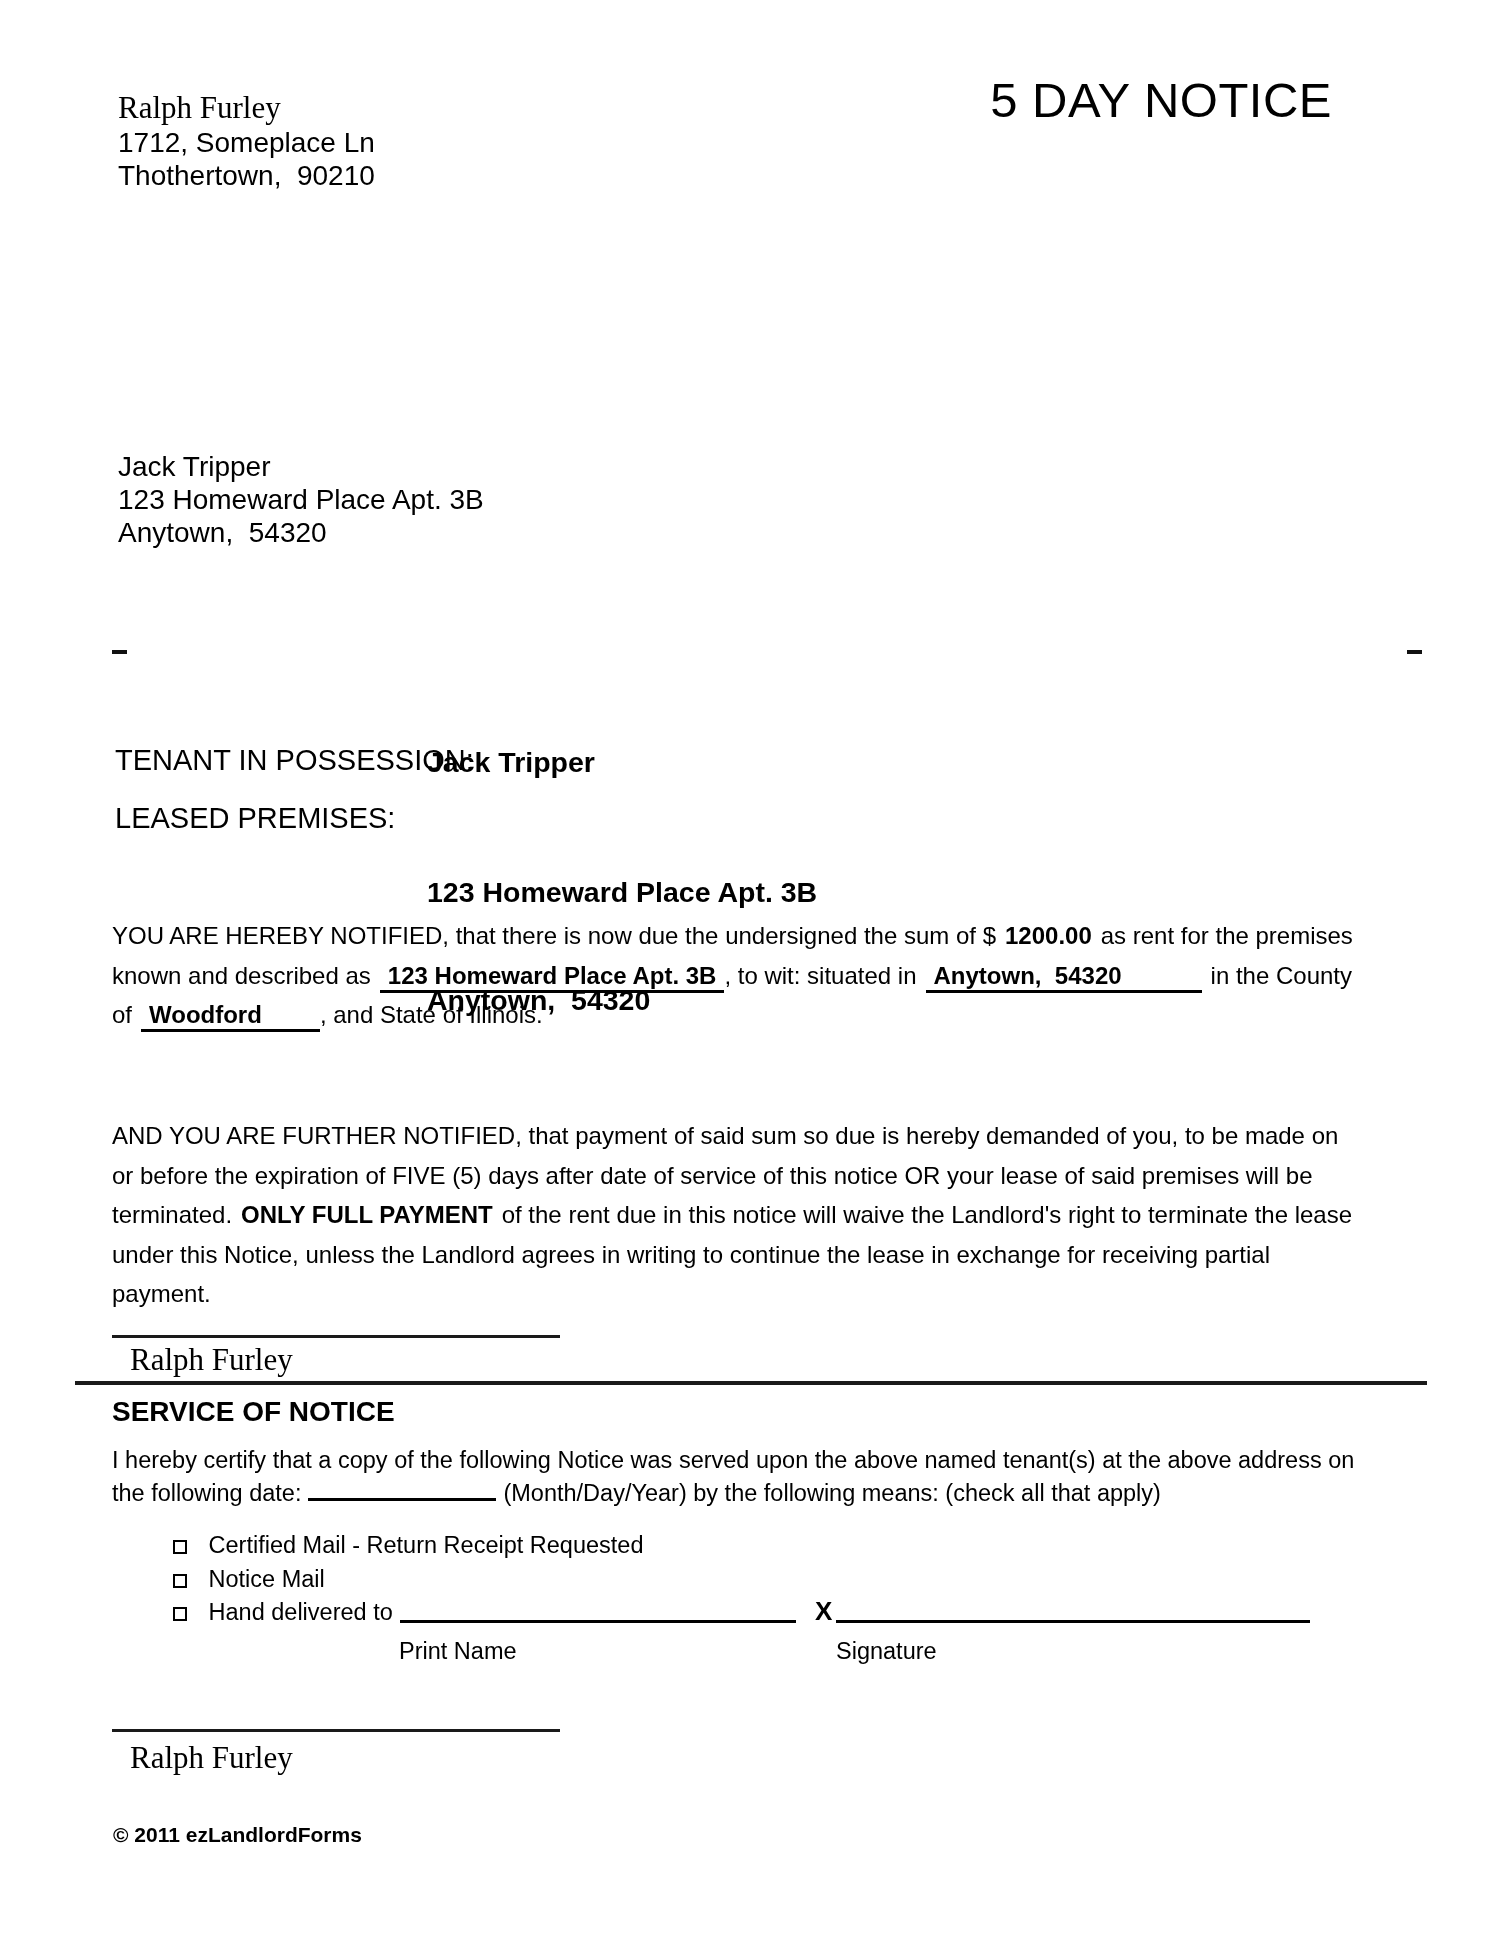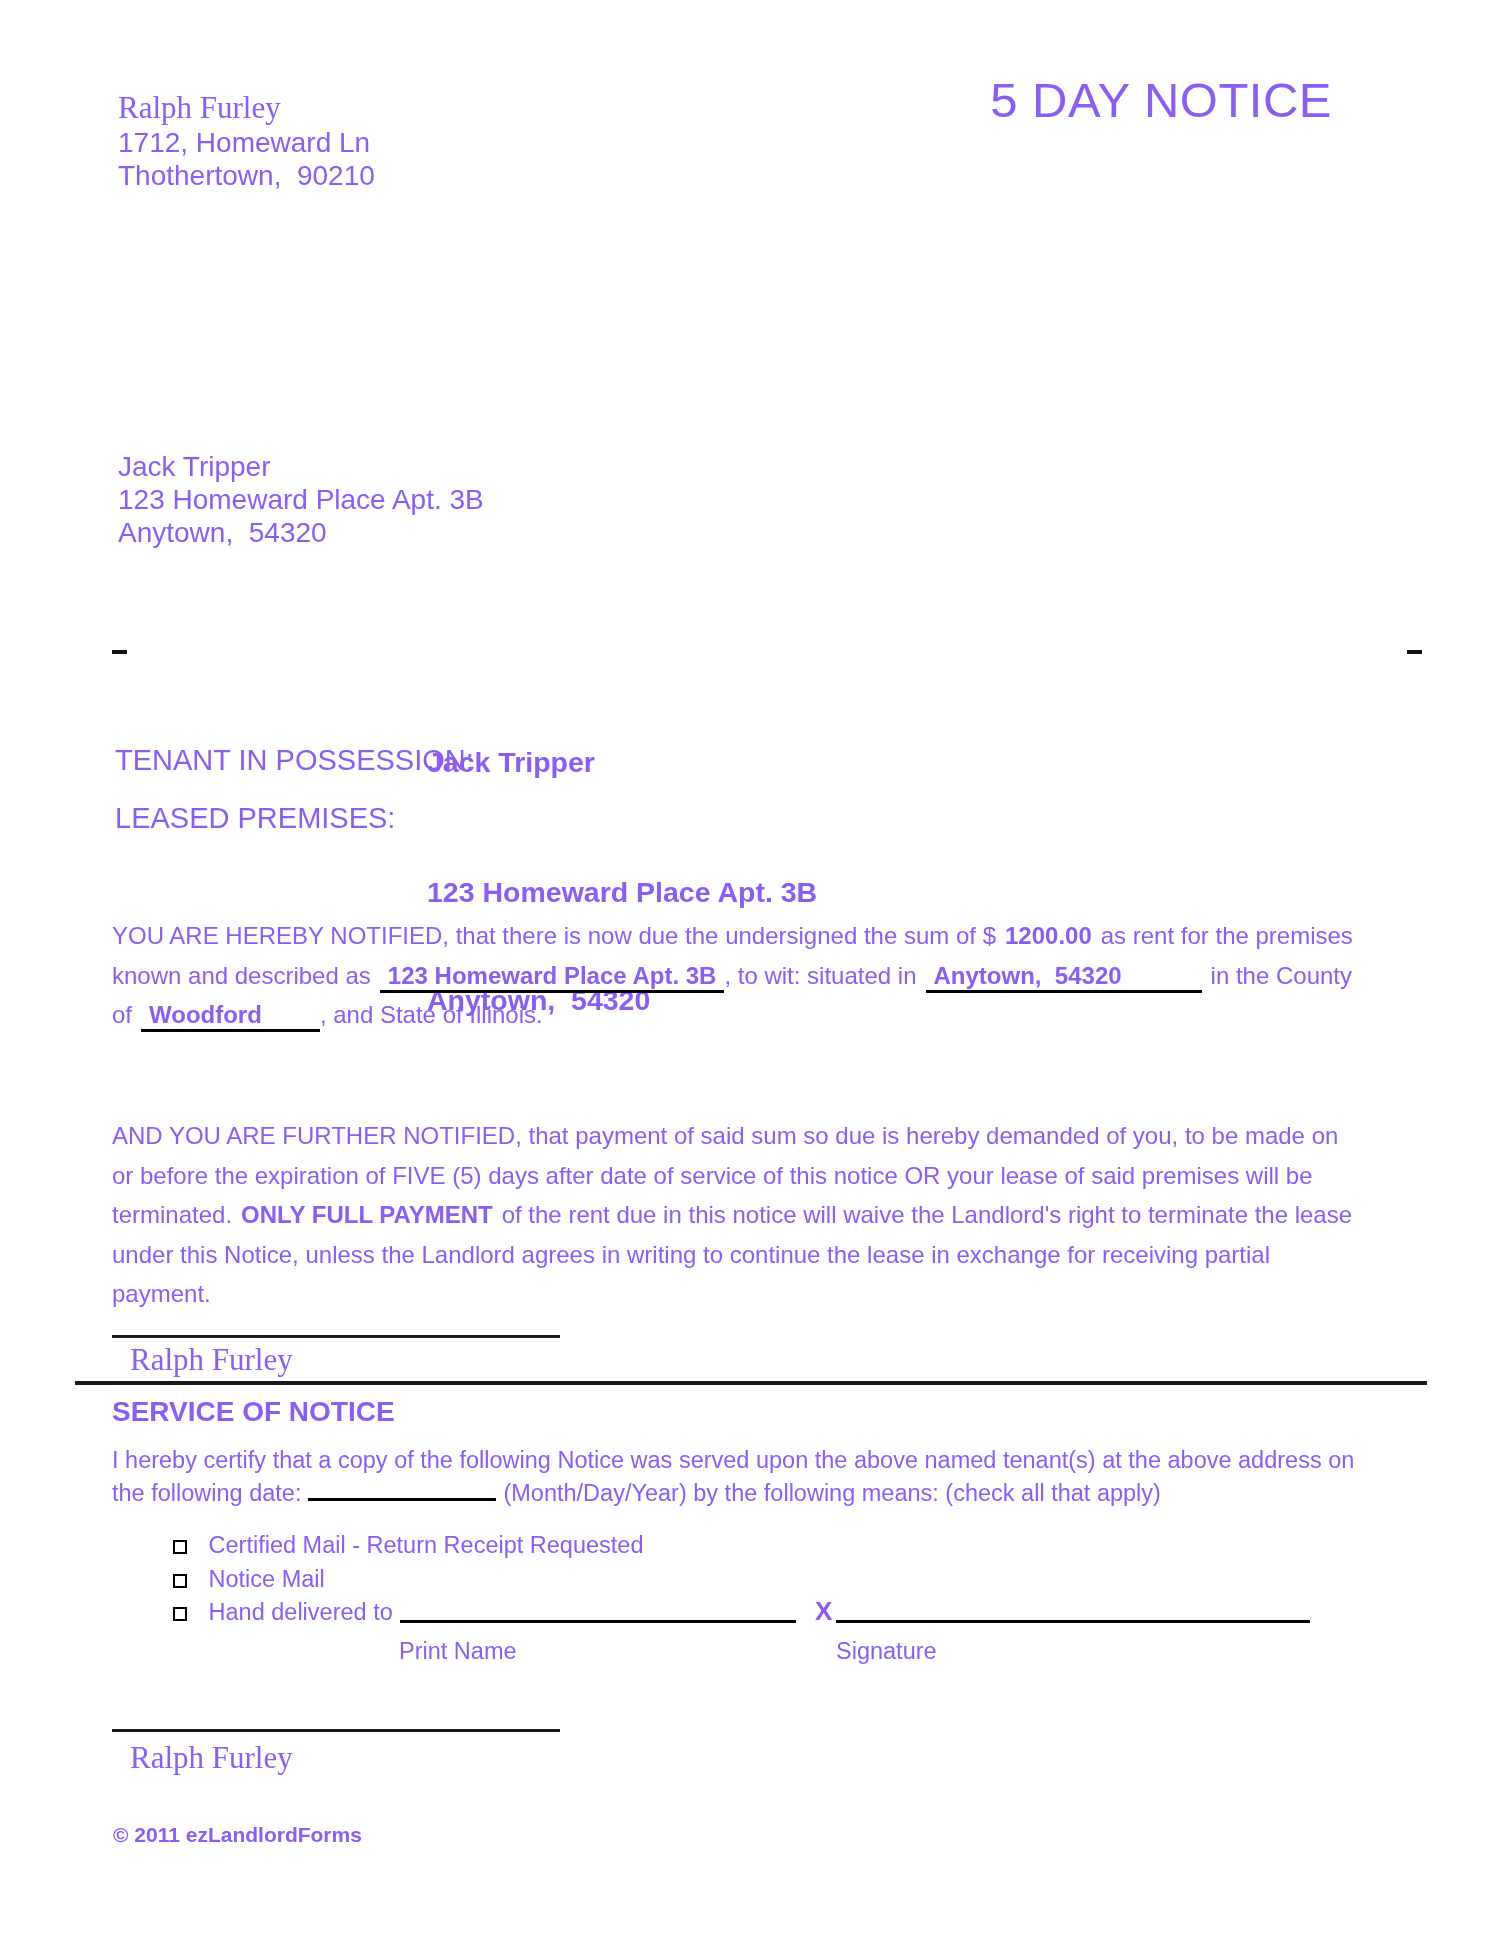--- a/index.html
+++ b/index.html
@@ -3,21 +3,21 @@
 <meta charset="utf-8">
 <style>
   * { margin: 0; padding: 0; box-sizing: border-box; }
   html, body { background: #e8e8e8; }
   .page {
     position: relative;
     width: 1500px;
     height: 1941px;
     margin: 0 auto;
     background: #ffffff;
-    color: #8b5cf6;
+    color: #000000;
     font-family: "Liberation Sans", sans-serif;
     overflow: hidden;
   }
   .abs { position: absolute; }
 
   
   .landlord-block { left: 118px; top: 90px; }
   .serif-name {
     font-family: "Liberation Serif", serif;
     font-size: 31px;
@@ -114,21 +114,21 @@
 
   .copyright { left: 113px; top: 1823px; font-size: 21px; font-weight: bold; }
 </style>
 </head>
 <body>
 
 <div class="page">
 
   <div class="abs landlord-block">
     <div class="serif-name">Ralph Furley</div>
-    <div class="addr-line">1712, Homeward Ln</div>
+    <div class="addr-line">1712, Someplace Ln</div>
     <div class="addr-line">Thothertown,  90210</div>
   </div>
 
   <div class="abs doc-title">
     <div>5 DAY NOTICE</div>
   </div>
 
   <div class="abs tenant-block">
     <div class="addr-line">Jack Tripper</div>
     <div class="addr-line">123 Homeward Place Apt. 3B</div>

